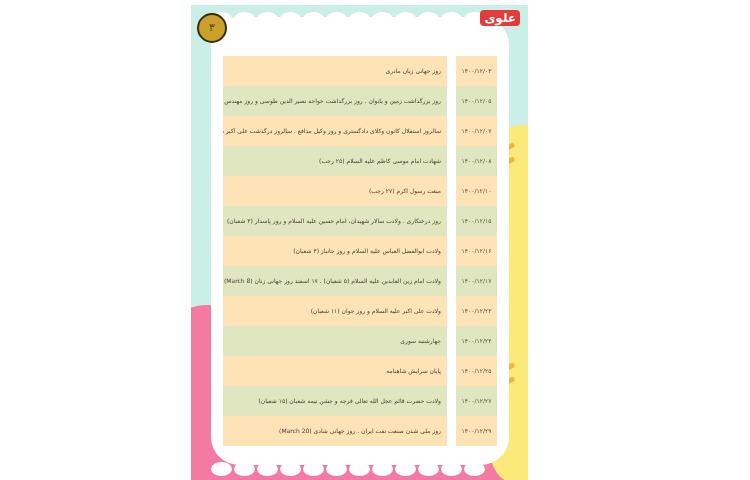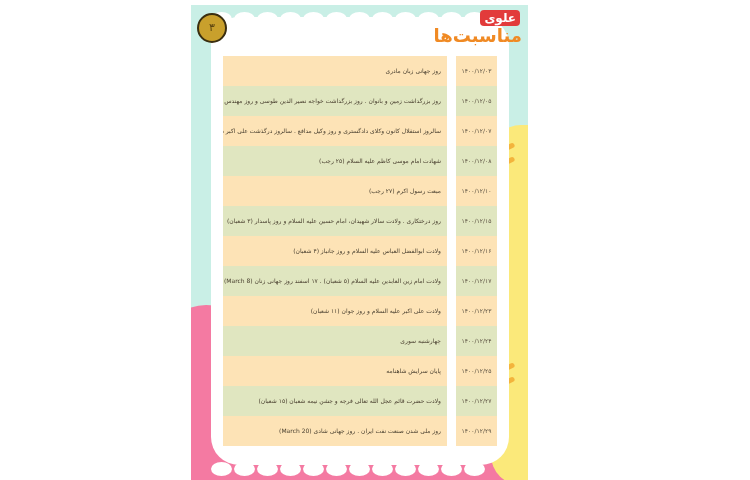--- a/index.html
+++ b/index.html
@@ -74,21 +74,20 @@
   <div class="wave-top">
     <span></span><span></span><span></span><span></span><span></span><span></span><span></span><span></span><span></span><span></span><span></span><span></span><span></span>
   </div>
   <div class="frame"></div>
   <div class="wave-bottom">
     <span></span><span></span><span></span><span></span><span></span><span></span><span></span><span></span><span></span><span></span><span></span><span></span>
   </div>
 
   <div class="badge-num">۳</div>
   <div class="subject-tag">علوی</div>
-  <div class="title">مناسبت‌ها</div>
 
   <div class="table">
     <div class="row odd">
       <div class="cell-text">روز جهانی زبان مادری</div>
       <div class="cell-date">۱۴۰۰/۱۲/۰۳</div>
     </div>
     <div class="row even">
       <div class="cell-text">روز بزرگداشت زمین و بانوان . روز بزرگداشت خواجه نصیر الدین طوسی و روز مهندس</div>
       <div class="cell-date">۱۴۰۰/۱۲/۰۵</div>
     </div>

